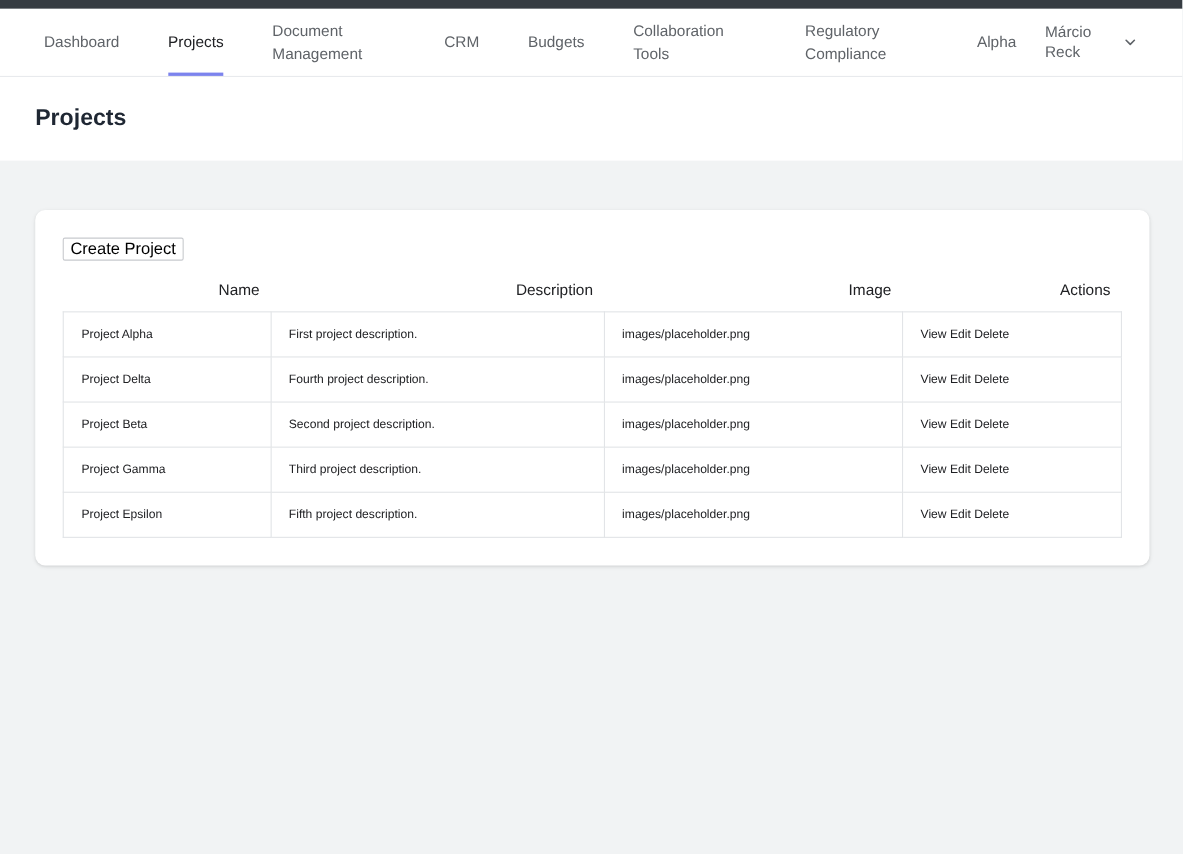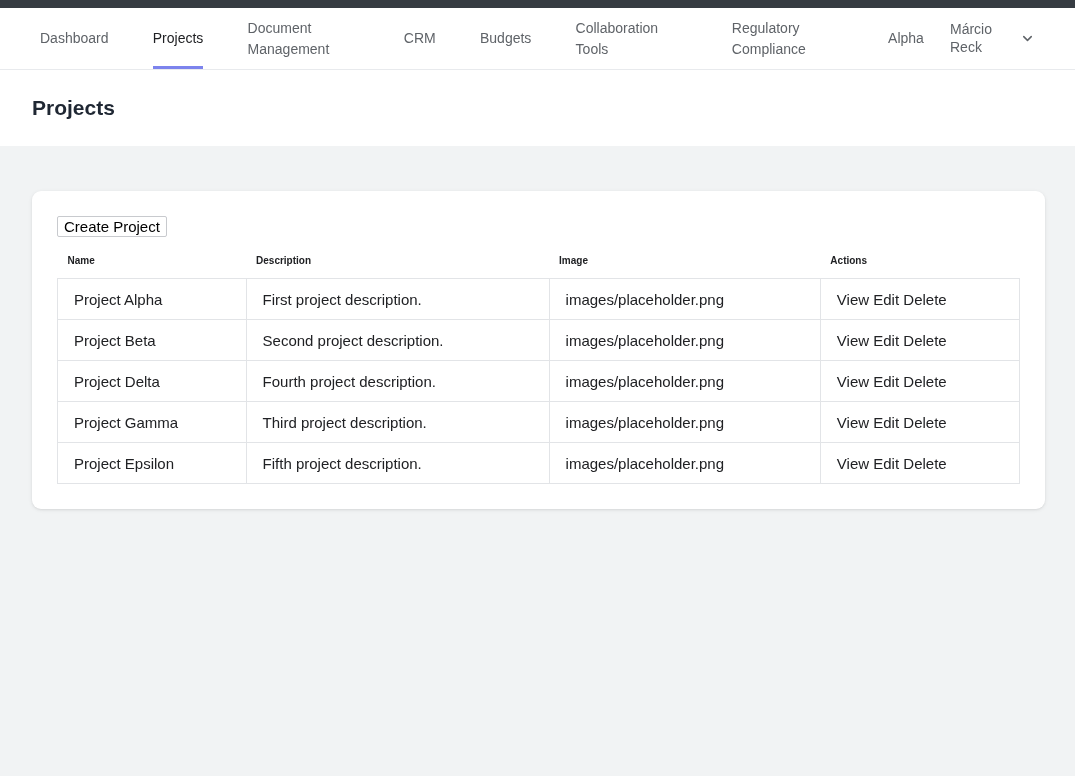--- a/index.html
+++ b/index.html
@@ -78,26 +78,26 @@
     font-size:15px;color:#000;
     background:#ffffff;
     border:1px solid #c8cace;border-radius:2px;
     padding:1px 6px;margin:0 0 10px 0;
     cursor:pointer;
   }
   table.projects{
     width:100%;border-collapse:collapse;
   }
   table.projects th{
-    font-size:10px;font-weight:700;color:var(--text-dark);
-    padding:8px 10px 12px 10px;text-align:left;border:none;
+    font-size:14px;font-weight:400;color:var(--text-dark);
+    padding:8px 10px 12px 10px;text-align:right;border:none;
   }
   table.projects td{
     border:1px solid var(--border);
-    font-size:15px;color:var(--text-dark);
+    font-size:11px;color:var(--text-dark);
     padding:11px 16px;
     height:41px;
     text-align:left;vertical-align:middle;
   }
   .col-name{width:19.6%;}
   .col-desc{width:31.5%;}
   .col-img{width:28.2%;}
   .col-actions{width:20.7%;}
   .action-link{
     color:var(--text-dark);text-decoration:none;cursor:pointer;
@@ -152,28 +152,28 @@
           </tr>
       </thead>
       <tbody id="table-body">
           <tr>
             <td>Project Alpha</td>
             <td>First project description.</td>
             <td>images/placeholder.png</td>
             <td><a class="action-link">View</a> <a class="action-link">Edit</a> <a class="action-link">Delete</a></td>
           </tr>
           <tr>
-            <td>Project Beta</td>
-            <td>Second project description.</td>
+            <td>Project Delta</td>
+            <td>Fourth project description.</td>
             <td>images/placeholder.png</td>
             <td><a class="action-link">View</a> <a class="action-link">Edit</a> <a class="action-link">Delete</a></td>
           </tr>
           <tr>
-            <td>Project Delta</td>
-            <td>Fourth project description.</td>
+            <td>Project Beta</td>
+            <td>Second project description.</td>
             <td>images/placeholder.png</td>
             <td><a class="action-link">View</a> <a class="action-link">Edit</a> <a class="action-link">Delete</a></td>
           </tr>
           <tr>
             <td>Project Gamma</td>
             <td>Third project description.</td>
             <td>images/placeholder.png</td>
             <td><a class="action-link">View</a> <a class="action-link">Edit</a> <a class="action-link">Delete</a></td>
           </tr>
           <tr>

